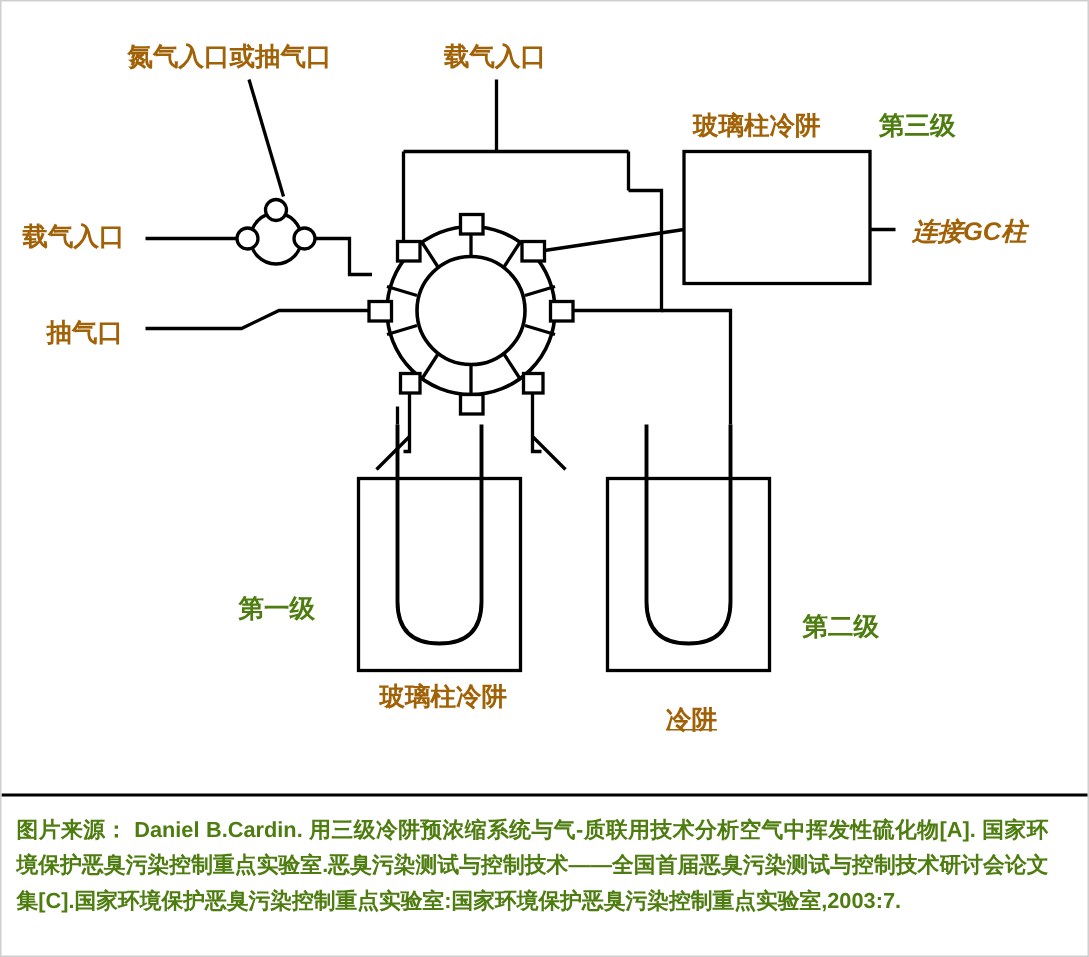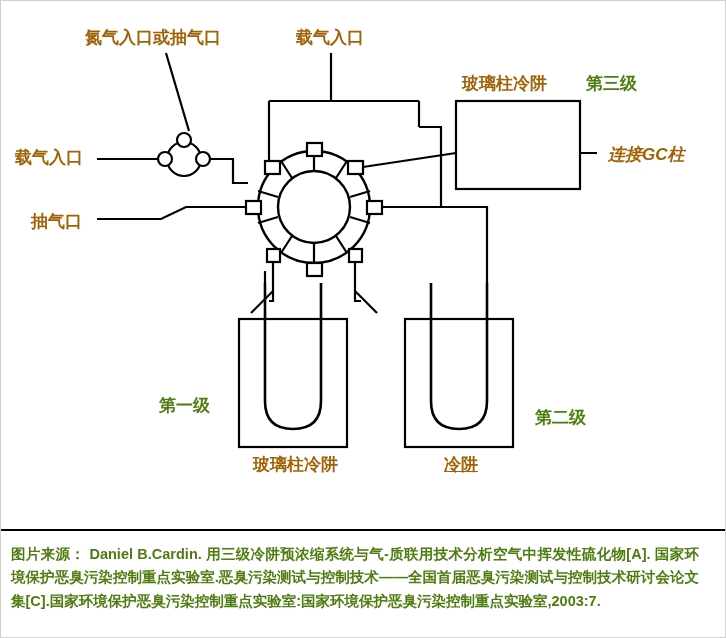--- a/index.html
+++ b/index.html
@@ -139,18 +139,18 @@
     <div class="lbl" style="left:84px; top:28px;">氮气入口或抽气口</div>
     <div class="lbl" style="left:295px; top:28px;">载气入口</div>
     <div class="lbl" style="left:461px; top:74px;">玻璃柱冷阱</div>
     <div class="lbl lbl-red" style="left:585px; top:74px;">第三级</div>
     <div class="lbl" style="left:14px; top:148px;">载气入口</div>
     <div class="lbl" style="left:607px; top:145px;font-style:italic;">连接GC柱</div>
     <div class="lbl" style="left:30px; top:212px;">抽气口</div>
     <div class="lbl lbl-red" style="left:158px; top:396px;">第一级</div>
     <div class="lbl lbl-red" style="left:534px; top:408px;">第二级</div>
     <div class="lbl" style="left:252px; top:455px;">玻璃柱冷阱</div>
-    <div class="lbl" style="left:443px; top:455px;text-decoration:underline;">冷阱</div>
+    <div class="lbl" style="left:443px; top:470px;text-decoration:underline;">冷阱</div>
   </div>
 
   <div id="caption">图片来源： Daniel B.Cardin. 用三级冷阱预浓缩系统与气-质联用技术分析空气中挥发性硫化物[A]. 国家环境保护恶臭污染控制重点实验室.恶臭污染测试与控制技术——全国首届恶臭污染测试与控制技术研讨会论文集[C].国家环境保护恶臭污染控制重点实验室:国家环境保护恶臭污染控制重点实验室,2003:7.</div>
 
 </div>
 
 </body></html>

